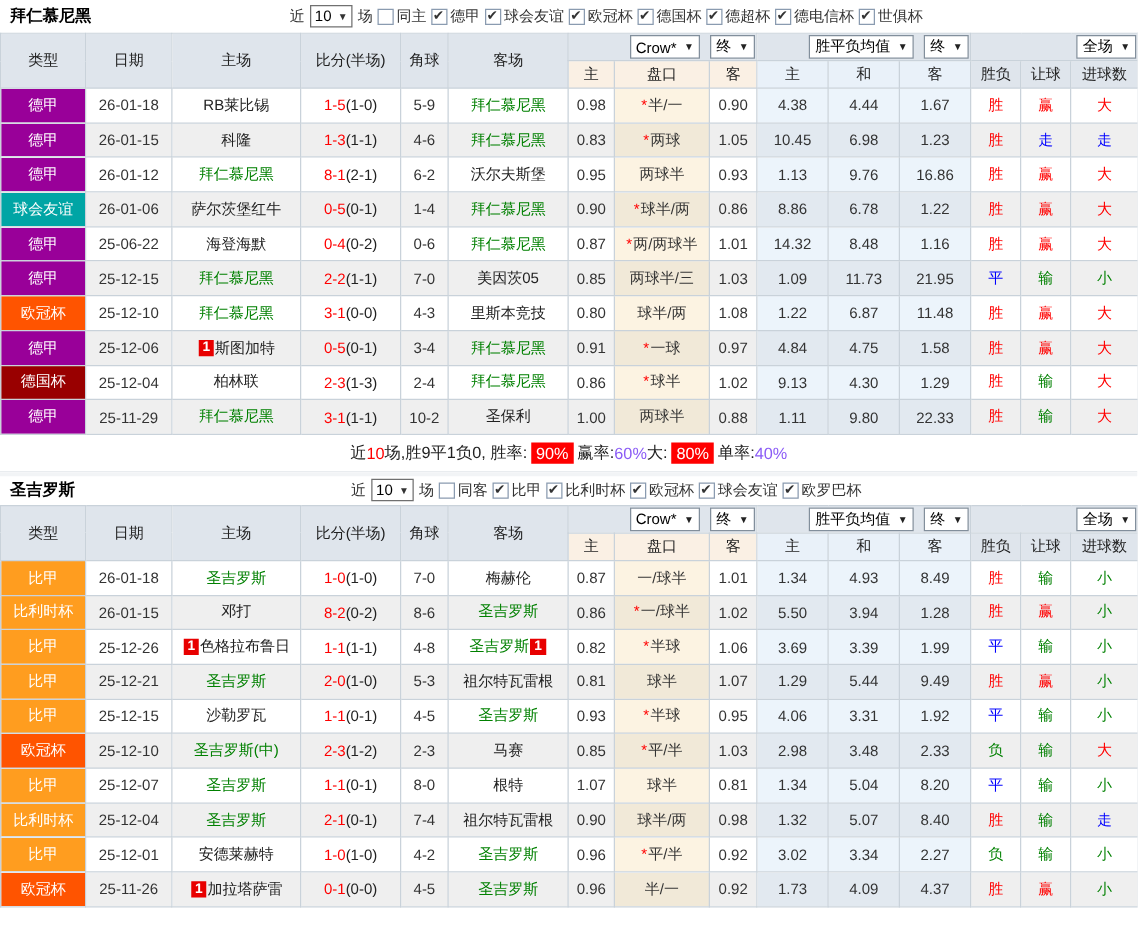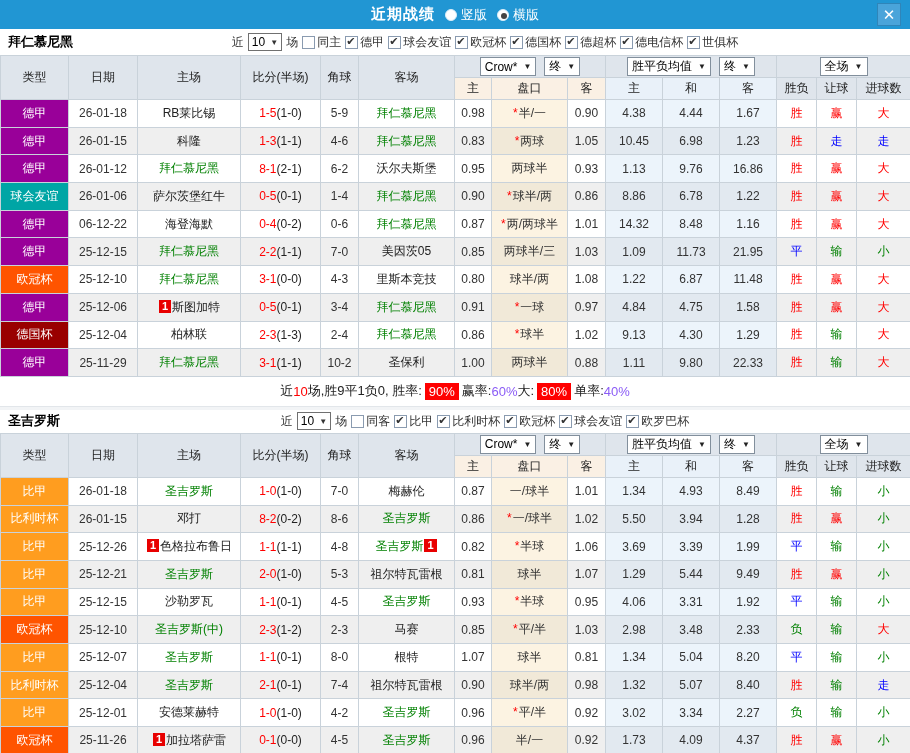--- a/index.html
+++ b/index.html
@@ -62,21 +62,21 @@
   thead tr.group-row th { height:22px; }
   thead tr.sub-row th { height:22px; }
   thead th.t-warm { background:#faf0e4; }
   thead th.t-cool { background:#e9f1f9; }
   .hdr-sel {
     display:inline-flex; align-items:center; gap:6px; background:#fff;
     border:1px solid #828f9c; padding:0 4px; height:19px; font-size:12px; color:#000;
     cursor:pointer; vertical-align:middle;
   }
   .hdr-sel .arr { font-size:8px; color:#222; }
-  .sel-wrap { display:flex; align-items:center; justify-content:center; gap:8px; }
+  .sel-wrap { display:flex; align-items:center; justify-content:flex-end; gap:8px; }
 
   tbody td { height:27.7px; background:#fff; color:#333; }
   tbody tr:nth-child(even) td { background:#efefef; }
   tbody td.c-type { color:#fff; font-size:12px; }
   tbody td.c-pan { background:#fcf3e2; }
   tbody tr:nth-child(even) td.c-pan { background:#f1e9d8; }
   tbody td.c-cool { background:#ecf4fb; }
   tbody tr:nth-child(even) td.c-cool { background:#e2e9f0; }
 
   .score-main { color:#f00; }
@@ -97,34 +97,20 @@
   .sum-k { color:#222; }
   .sum-r { color:#f00; }
   .sum-b { color:#8b5cf6; }
   .sum-badge { background:#f00; color:#fff; padding:1px 4px; margin:0 3px; }
 </style>
 </head>
 <body>
 
 <div class="app">
 
-  <div class="topbar">
-    <span class="topbar-title">近期战绩</span>
-    <label class="radio-opt">
-      <span class="radio"></span>
-      <span>竖版</span>
-    </label>
-    <label class="radio-opt">
-      <span class="radio checked"></span>
-      <span>横版</span>
-    </label>
-    <div class="close-btn">
-      <span>✕</span>
-    </div>
-  </div>
 
   <div class="sec-header">
     <span class="team-name">拜仁慕尼黑</span>
     <div class="filters" id="filters-0">
         <span class="flt-label">近</span>
         <span class="mini-select">
           <span>10</span>
           <span class="arr">▼</span>
         </span>
         <span class="flt-label">场</span>
@@ -298,21 +284,21 @@
           <td>0.86</td>
           <td class="c-cool">8.86</td>
           <td class="c-cool">6.78</td>
           <td class="c-cool">1.22</td>
           <td style="color: rgb(255, 0, 0);">胜</td>
           <td style="color: rgb(255, 0, 0);">赢</td>
           <td style="color: rgb(255, 0, 0);">大</td>
         </tr>
         <tr>
           <td class="c-type" style="background: rgb(153, 0, 153);">德甲</td>
-          <td>06-12-22</td>
+          <td>25-06-22</td>
           <td><span class="team-black">海登海默</span></td>
           <td><span class="score-main">0-4</span><span class="score-half">(0-2)</span></td>
           <td>0-6</td>
           <td><span class="team-green">拜仁慕尼黑</span></td>
           <td>0.87</td>
           <td class="c-pan"><span class="star">*</span><span>两/两球半</span></td>
           <td>1.01</td>
           <td class="c-cool">14.32</td>
           <td class="c-cool">8.48</td>
           <td class="c-cool">1.16</td>

